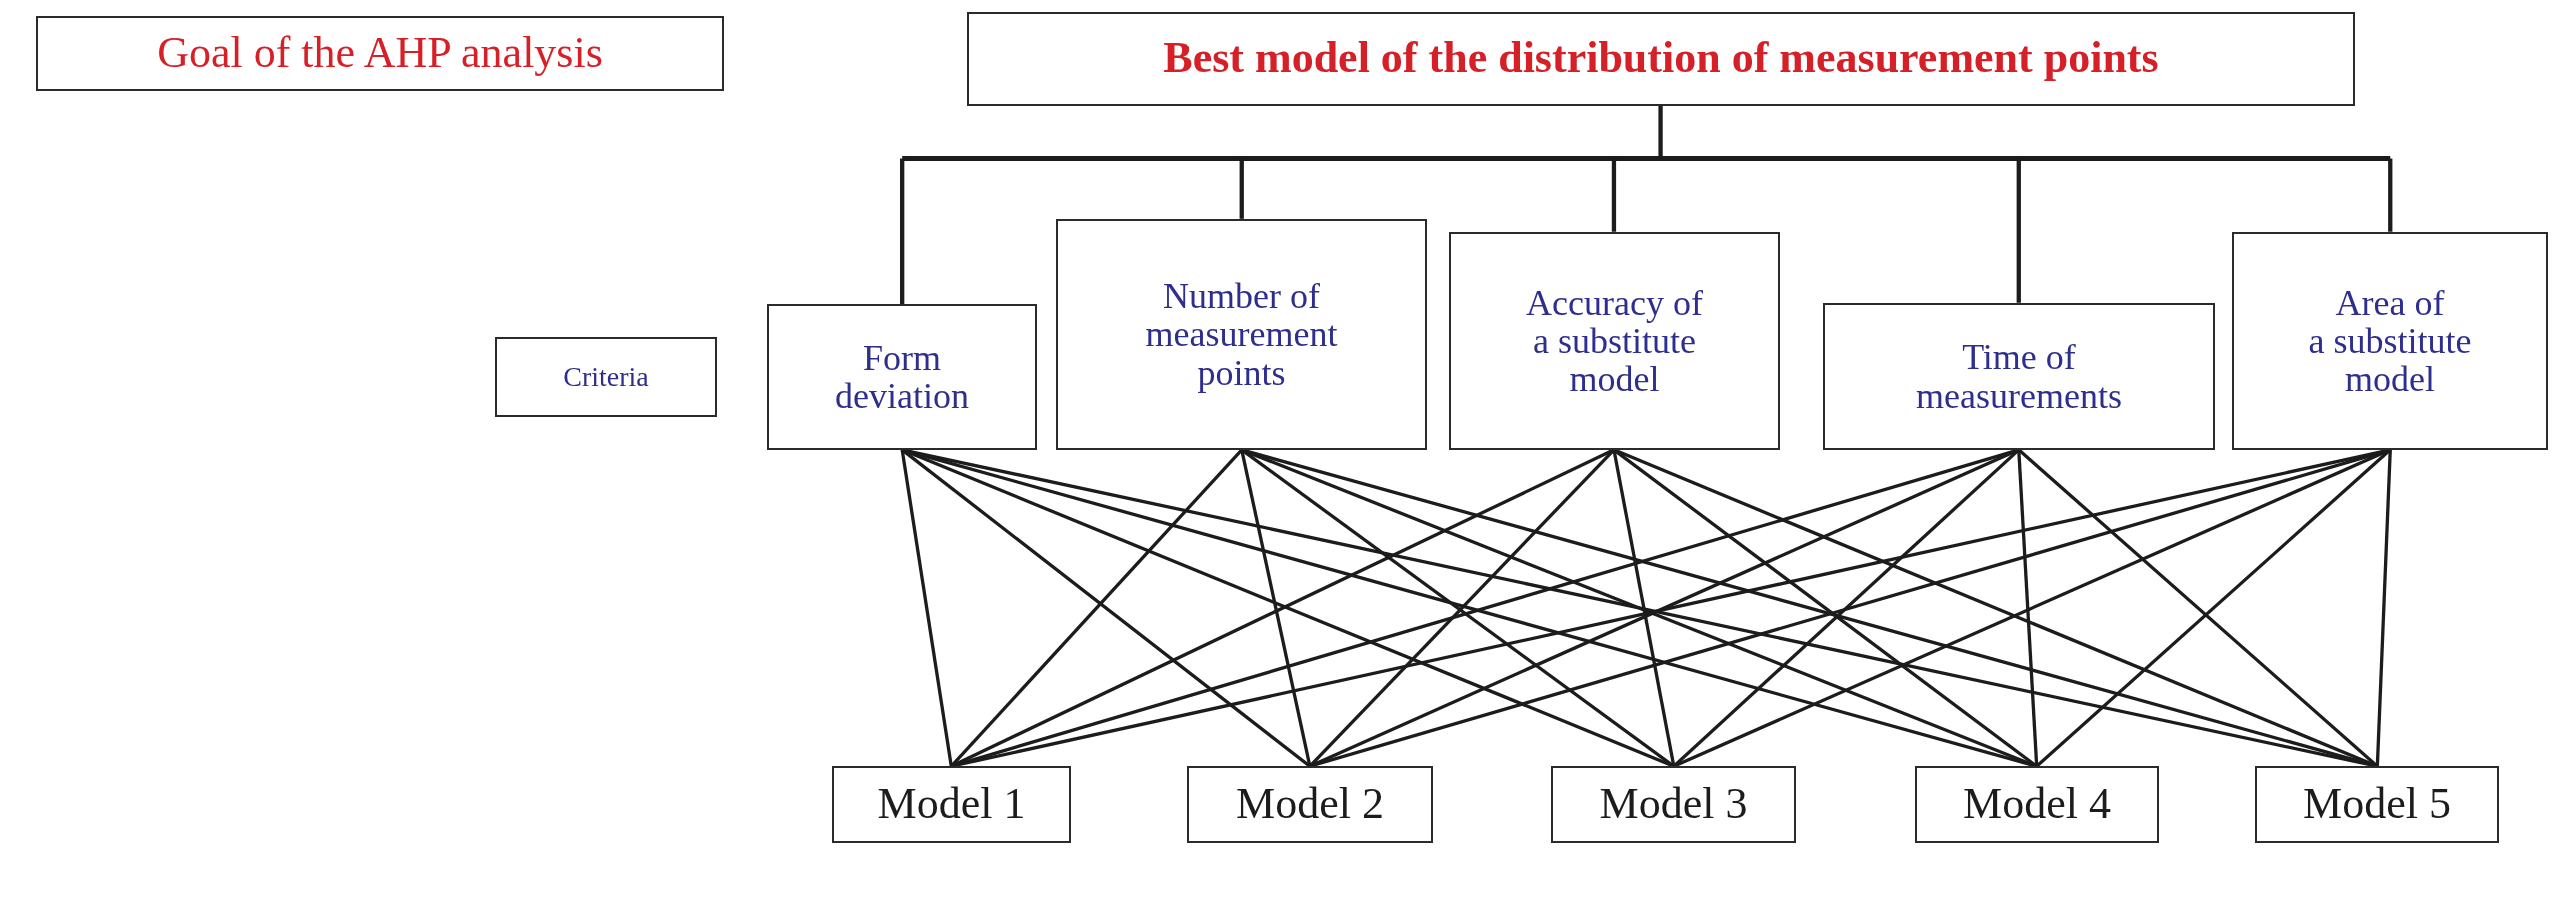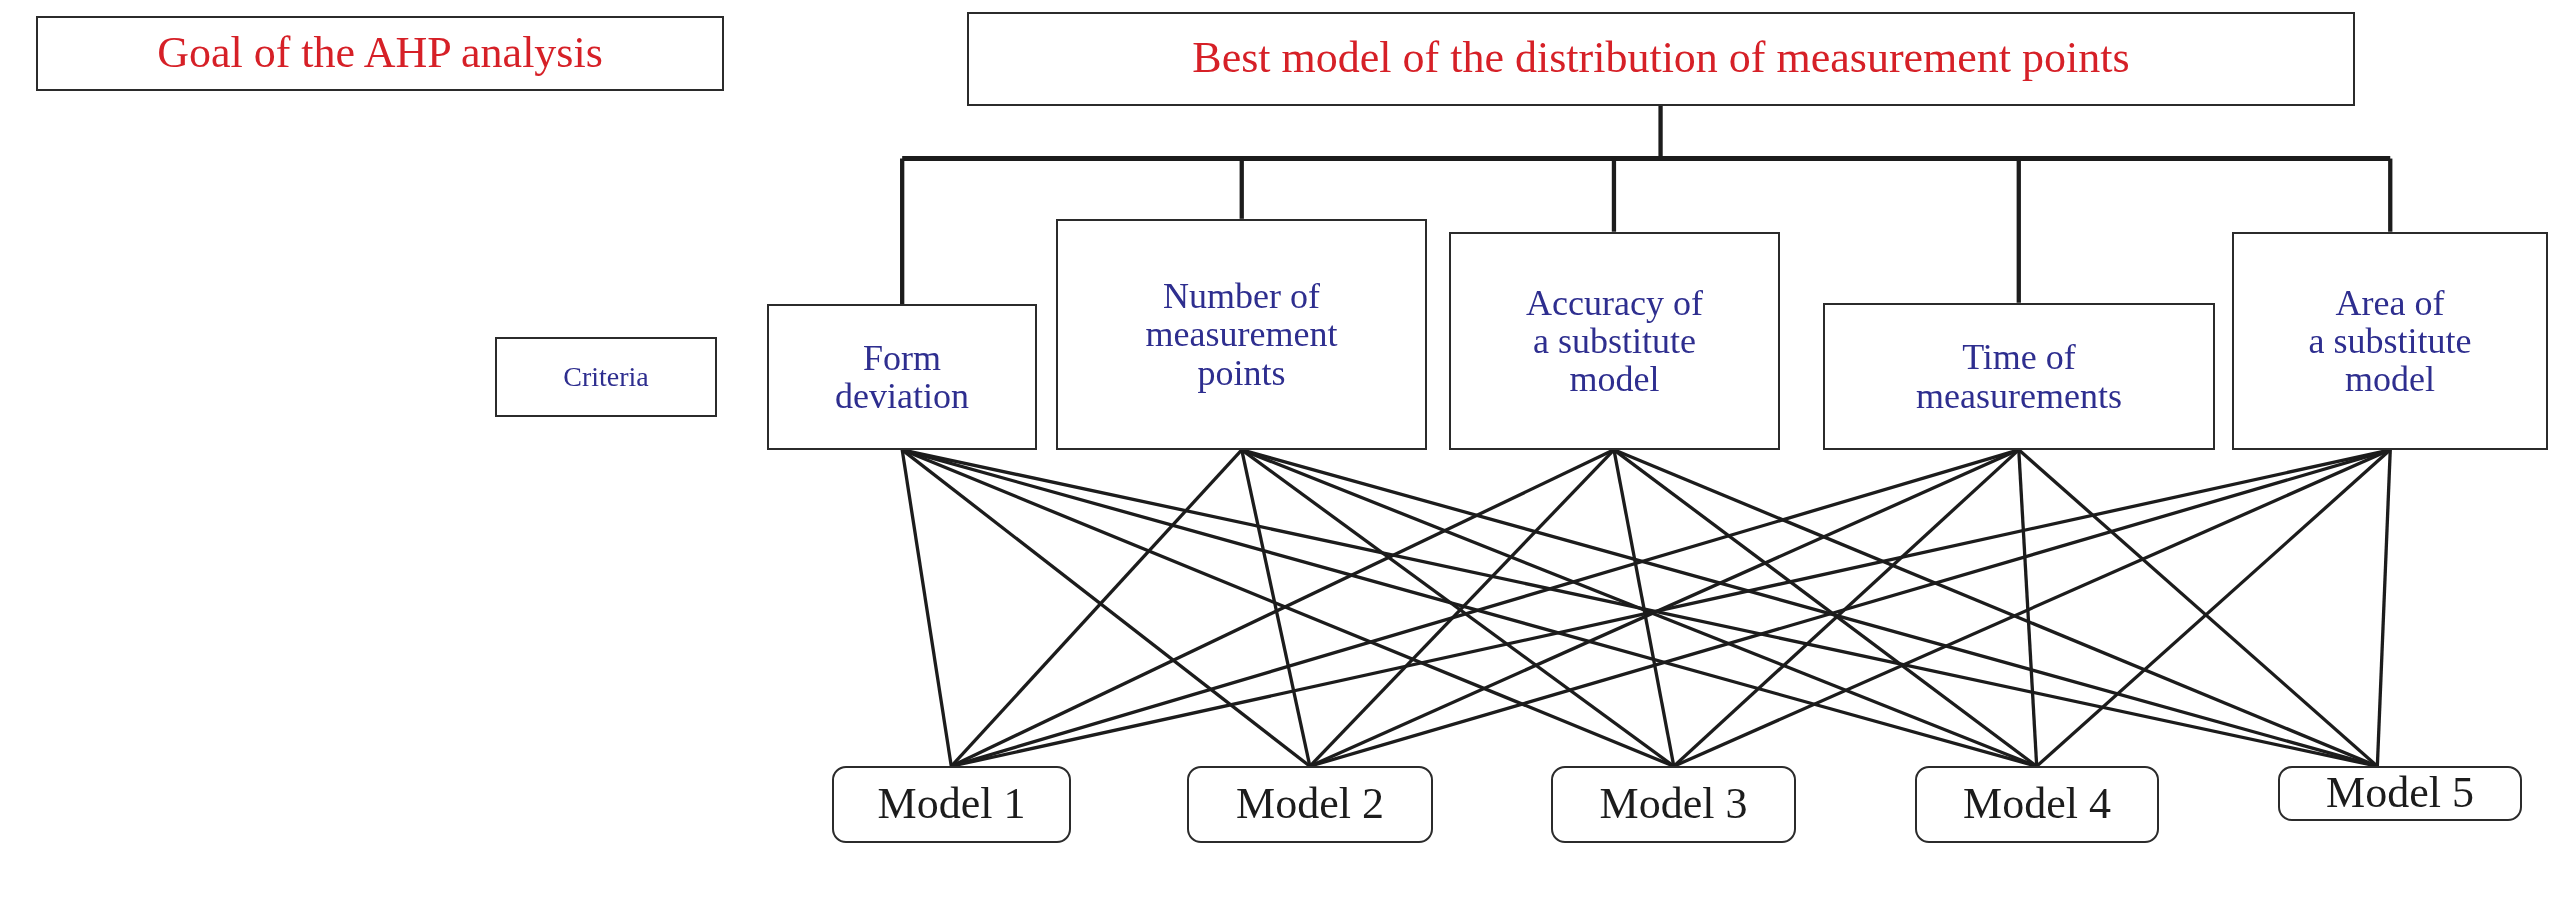--- a/index.html
+++ b/index.html
@@ -61,21 +61,20 @@
     font-size: 36px;
   }
   .models-label {
     color: #1c1c1c;
   }
   .models-label .txt {
     font-size: 44px;
   }
   .alt {
     color: #1c1c1c;
-    border-radius: 14px;
   }
   .alt .txt {
     font-size: 44px;
   }
 </style>
 </head>
 <body>
 
 <div id="canvas">
 
@@ -111,21 +110,21 @@
       <line x1="3333" y1="627" x2="1826.5" y2="1068" stroke="#1c1c1c" stroke-width="4.6" shape-rendering="geometricPrecision"></line>
       <line x1="3333" y1="627" x2="2334" y2="1068" stroke="#1c1c1c" stroke-width="4.6" shape-rendering="geometricPrecision"></line>
       <line x1="3333" y1="627" x2="2840" y2="1068" stroke="#1c1c1c" stroke-width="4.6" shape-rendering="geometricPrecision"></line>
       <line x1="3333" y1="627" x2="3315" y2="1068" stroke="#1c1c1c" stroke-width="4.6" shape-rendering="geometricPrecision"></line>
     </svg>
 
   <div class="node goal-label" style="left:36px; top:16px; width:688px; height:75px;">
     <span class="txt">Goal of the AHP analysis</span>
   </div>
 
-  <div class="node goal-node" style="left:967px; top:11.5px; width:1388px; height:94px;">
+  <div class="node goal-node" style="left:967px; top:11.5px; width:1388px; height:94px;font-weight:bold;">
     <span class="txt">Best model of the distribution of measurement points</span>
   </div>
 
   <div class="node criteria-label" style="left:495px; top:337px; width:222px; height:80px;">
     <span class="txt">Criteria</span>
   </div>
 
   <div class="node criterion" style="left:767px; top:304px; width:270px; height:146px;">
     <span class="txt">Form
 deviation</span>
@@ -164,18 +163,18 @@
   </div>
 
   <div class="node alt" style="left:1551px; top:766px; width:245px; height:77px;">
     <span class="txt">Model 3</span>
   </div>
 
   <div class="node alt" style="left:1915px; top:766px; width:244px; height:77px;">
     <span class="txt">Model 4</span>
   </div>
 
-  <div class="node alt" style="left:2255px; top:766px; width:244px; height:55px;margin-left:23px;">
+  <div class="node alt" style="left:2255px; top:766px; width:244px; height:77px;">
     <span class="txt">Model 5</span>
   </div>
 
 </div>
 
 
 </body></html>

